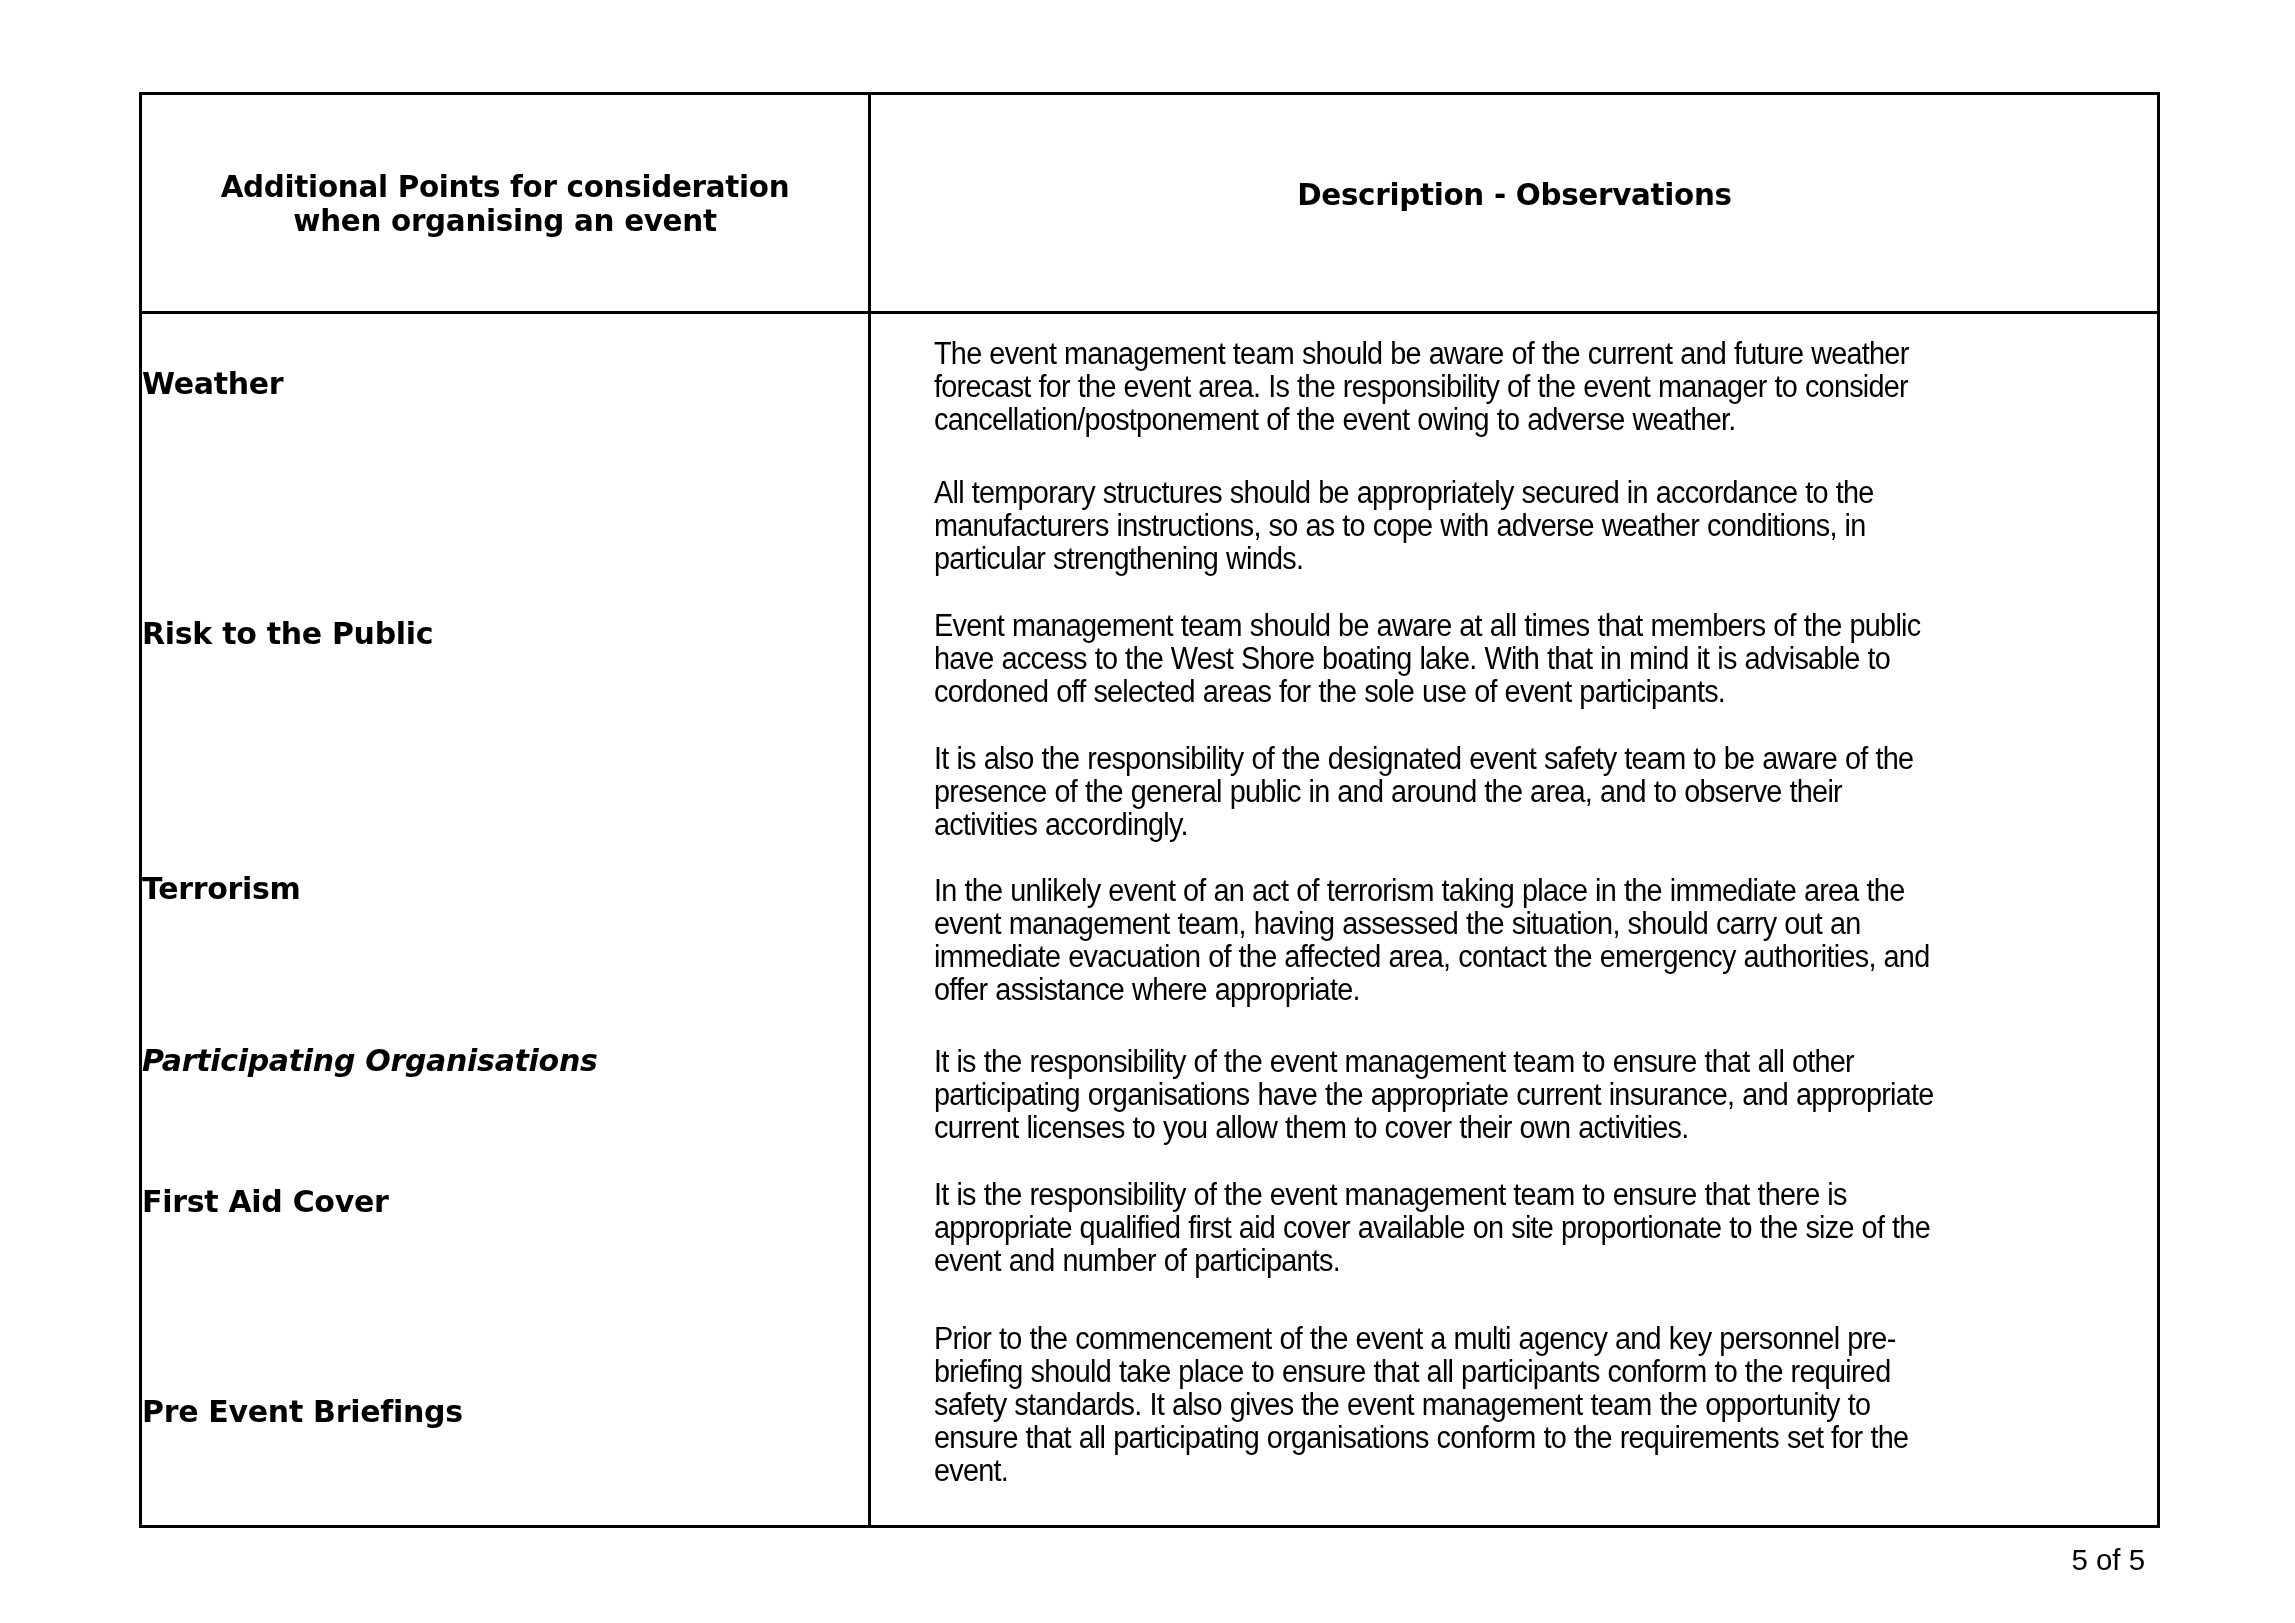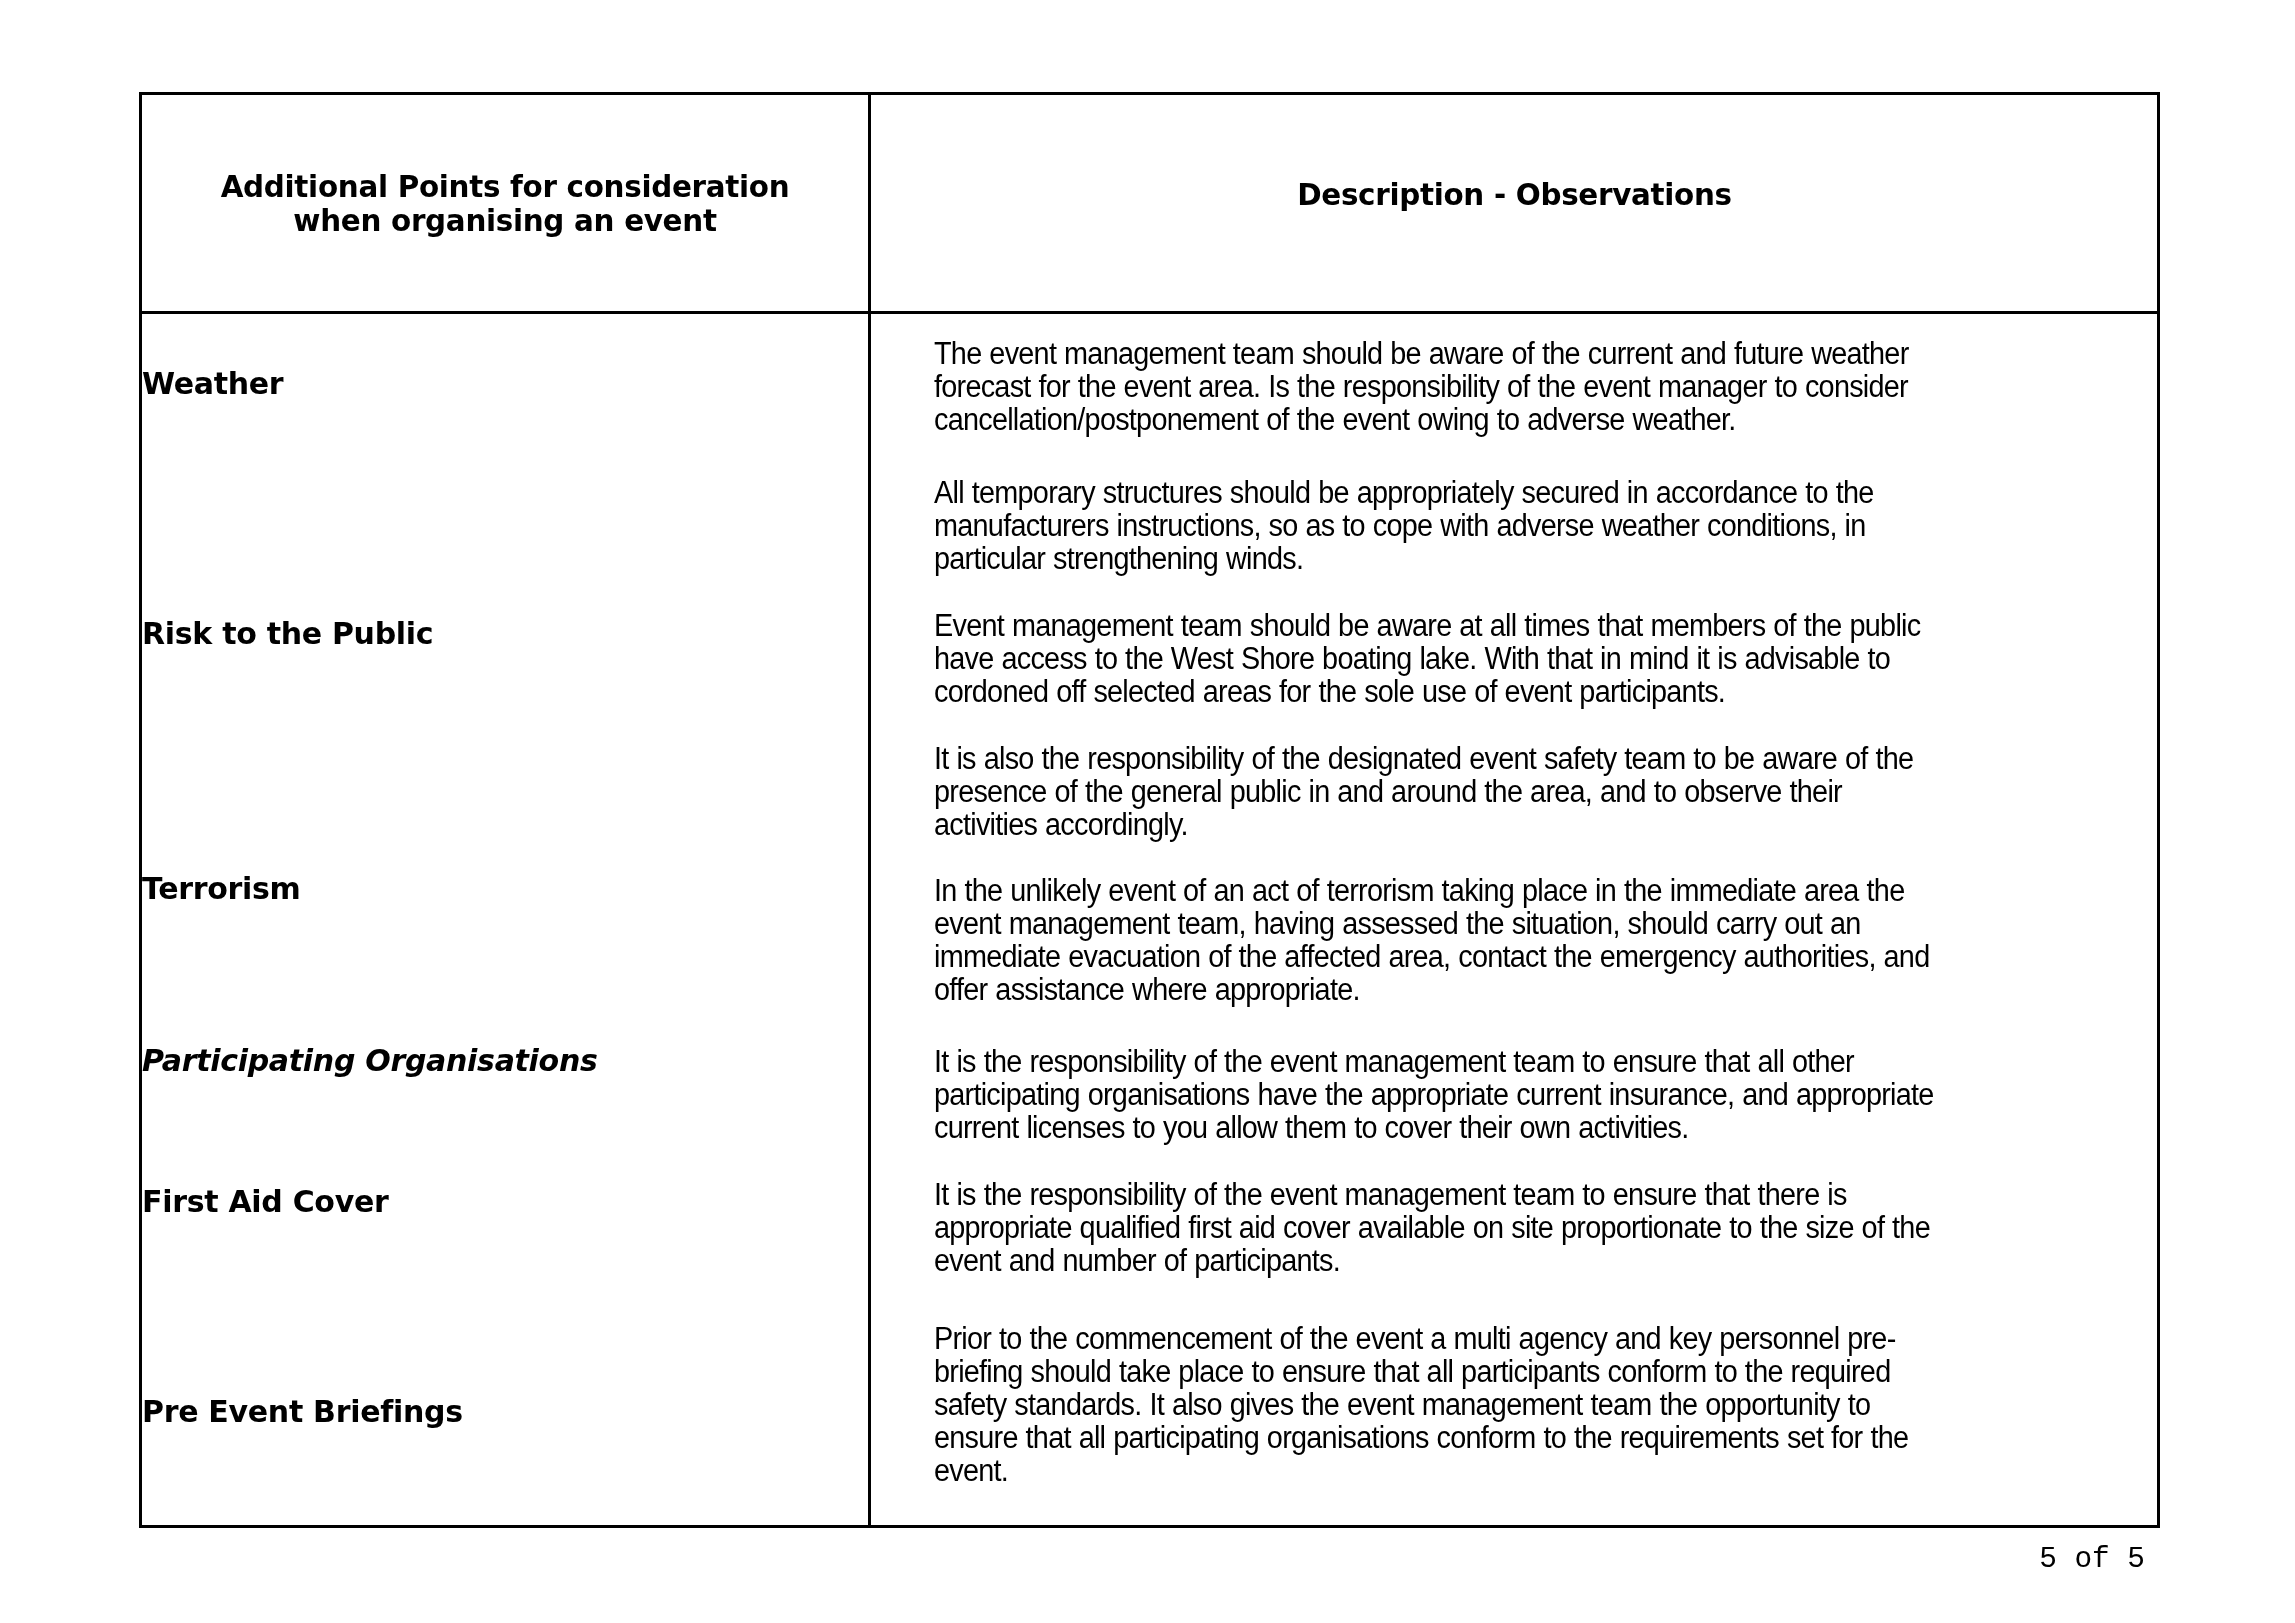--- a/index.html
+++ b/index.html
@@ -7,21 +7,21 @@
   .page { position:absolute; left:0; top:0; width:2295px; height:1623px; }
   .table { position:absolute; left:139px; top:92px; width:2021px; height:1436px; border:3.3px solid #000; box-sizing:border-box; }
   .hdivider { position:absolute; left:0; right:0; top:216px; height:3.3px; background:#000; }
   .vdivider { position:absolute; top:0; bottom:0; left:726px; width:3.3px; background:#000; }
   .hdr { position:absolute; font-family:"DejaVu Sans", sans-serif; font-weight:bold; font-size:29.4px; line-height:34px; text-align:center; letter-spacing:-0.3px;margin-top:36px; }
   .hdr-left { left:0; width:726px; top:39px; }
   .hdr-right { left:730px; right:0; top:47px; }
   .topic { position:absolute; left:0; width:860px; font-family:"DejaVu Sans", sans-serif; font-weight:bold; font-size:30px; line-height:34px; letter-spacing:-0.3px; }
   .desc { position:absolute; left:792px; width:1283px; font-family:"Liberation Sans", sans-serif; font-size:31px; line-height:33px; letter-spacing:-0.8px; word-spacing:0.7px; transform:scaleX(0.93); transform-origin:left top; }
   .desc span { display:block; white-space:nowrap; }
-  .pageno { position:absolute; right:150px; top:1543px; font-family:Liberation Mono, monospace; font-size:29.4px; line-height:34px; }
+  .pageno { position:absolute; right:150px; top:1543px; font-family:Liberation Sans, sans-serif; font-size:29.4px; line-height:34px; }
 </style>
 </head>
 <body>
 
 <div class="page">
   <div class="table">
     <div class="hdivider"></div>
     <div class="vdivider"></div>
 
     <div class="hdr hdr-left">

